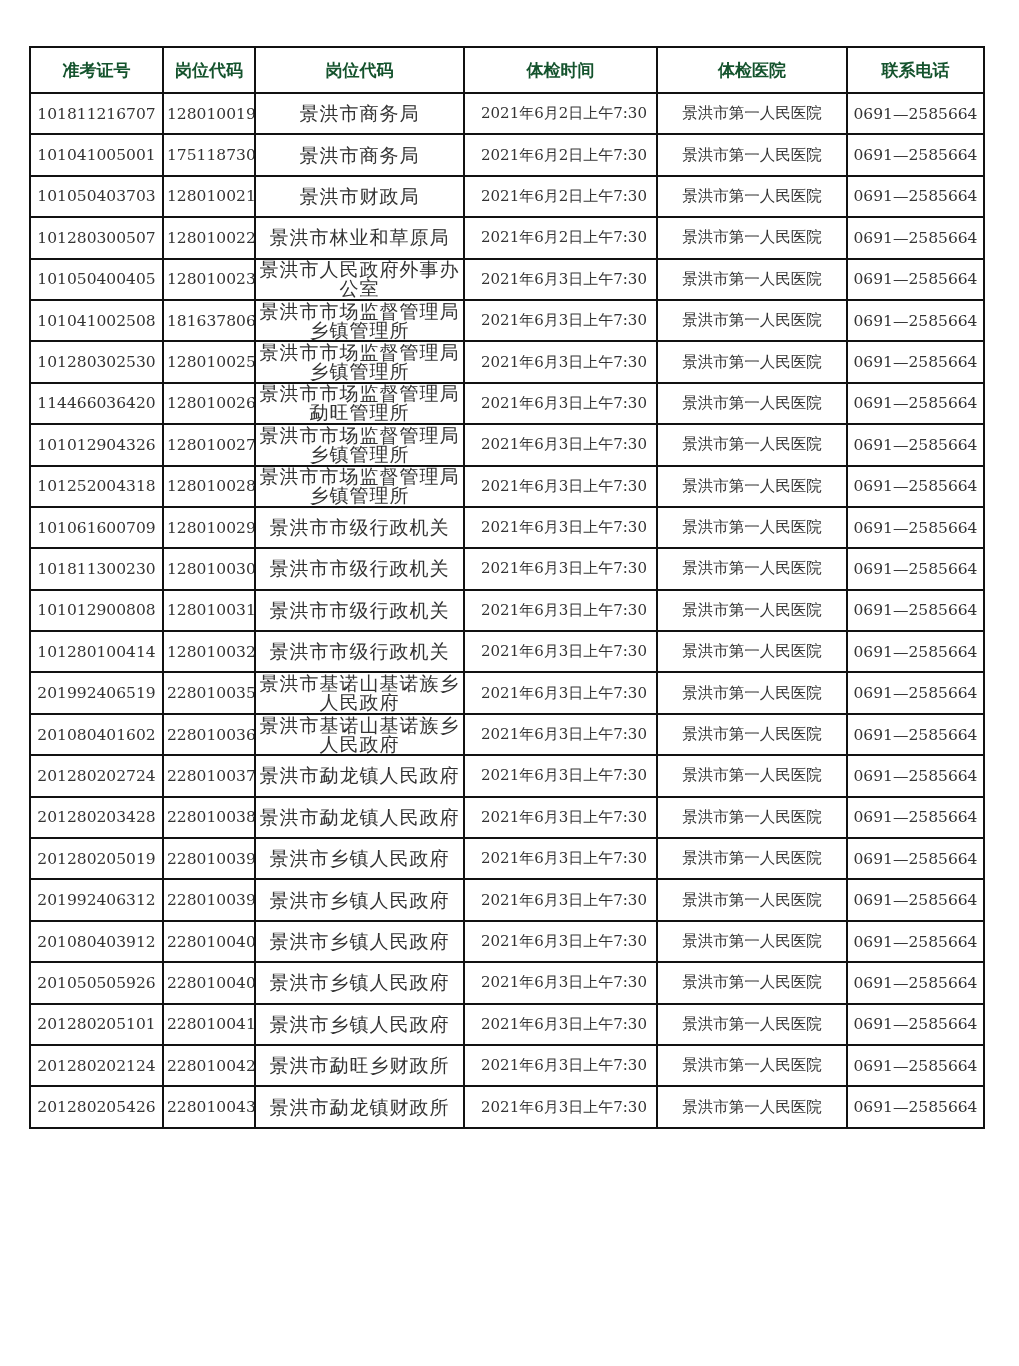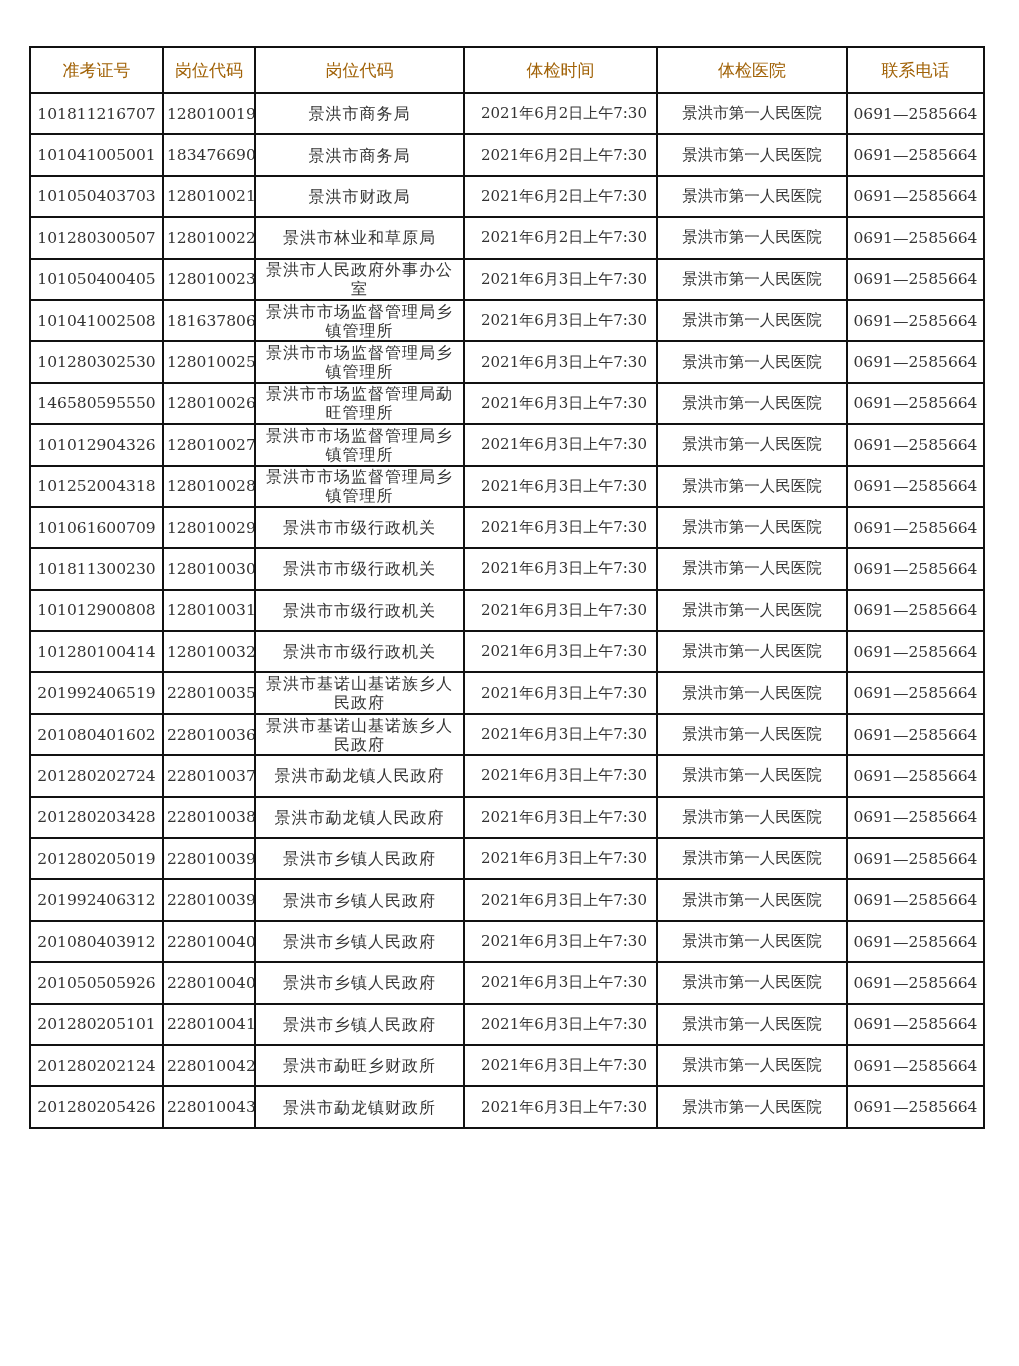--- a/index.html
+++ b/index.html
@@ -12,27 +12,27 @@
     vertical-align: middle;
     padding: 0 3px;
     font-family: "DejaVu Serif", "Liberation Serif", serif;
     color: #333;
     height: 41.4px;
     box-sizing: border-box;
     overflow: hidden;
   }
   th {
     font-family: "DejaVu Sans", "Liberation Sans", sans-serif;
-    font-weight: normal;
+    font-weight: bold;
     font-size: 17px;
-    color: #a16207;
+    color: #14532d;
     height: 46px;
   }
   td { font-size: 15.5px; letter-spacing: 0; }
-  td.unit { font-size: 16px; line-height: 19px; letter-spacing: 1px; }
+  td.unit { font-size: 19px; line-height: 19px; letter-spacing: 1px; }
   td.date { font-size: 15px; white-space: nowrap; padding: 0 16px; }
   td.num { white-space: nowrap; }
 </style>
 </head>
 <body>
 
 <div class="table-wrap">
   <table>
     <colgroup>
       <col style="width:133px">
@@ -56,21 +56,21 @@
         <tr>
           <td class="num">101811216707</td>
           <td class="num">128010019</td>
           <td class="unit">景洪市商务局</td>
           <td class="date">2021年6月2日上午7:30</td>
           <td>景洪市第一人民医院</td>
           <td class="num">0691—2585664</td>
         </tr>
         <tr>
           <td class="num">101041005001</td>
-          <td class="num">183476690</td>
+          <td class="num">175118730</td>
           <td class="unit">景洪市商务局</td>
           <td class="date">2021年6月2日上午7:30</td>
           <td>景洪市第一人民医院</td>
           <td class="num">0691—2585664</td>
         </tr>
         <tr>
           <td class="num">101050403703</td>
           <td class="num">128010021</td>
           <td class="unit">景洪市财政局</td>
           <td class="date">2021年6月2日上午7:30</td>
@@ -103,21 +103,21 @@
         </tr>
         <tr>
           <td class="num">101280302530</td>
           <td class="num">128010025</td>
           <td class="unit">景洪市市场监督管理局乡镇管理所</td>
           <td class="date">2021年6月3日上午7:30</td>
           <td>景洪市第一人民医院</td>
           <td class="num">0691—2585664</td>
         </tr>
         <tr>
-          <td class="num">146580595550</td>
+          <td class="num">114466036420</td>
           <td class="num">128010026</td>
           <td class="unit">景洪市市场监督管理局勐旺管理所</td>
           <td class="date">2021年6月3日上午7:30</td>
           <td>景洪市第一人民医院</td>
           <td class="num">0691—2585664</td>
         </tr>
         <tr>
           <td class="num">101012904326</td>
           <td class="num">128010027</td>
           <td class="unit">景洪市市场监督管理局乡镇管理所</td>

